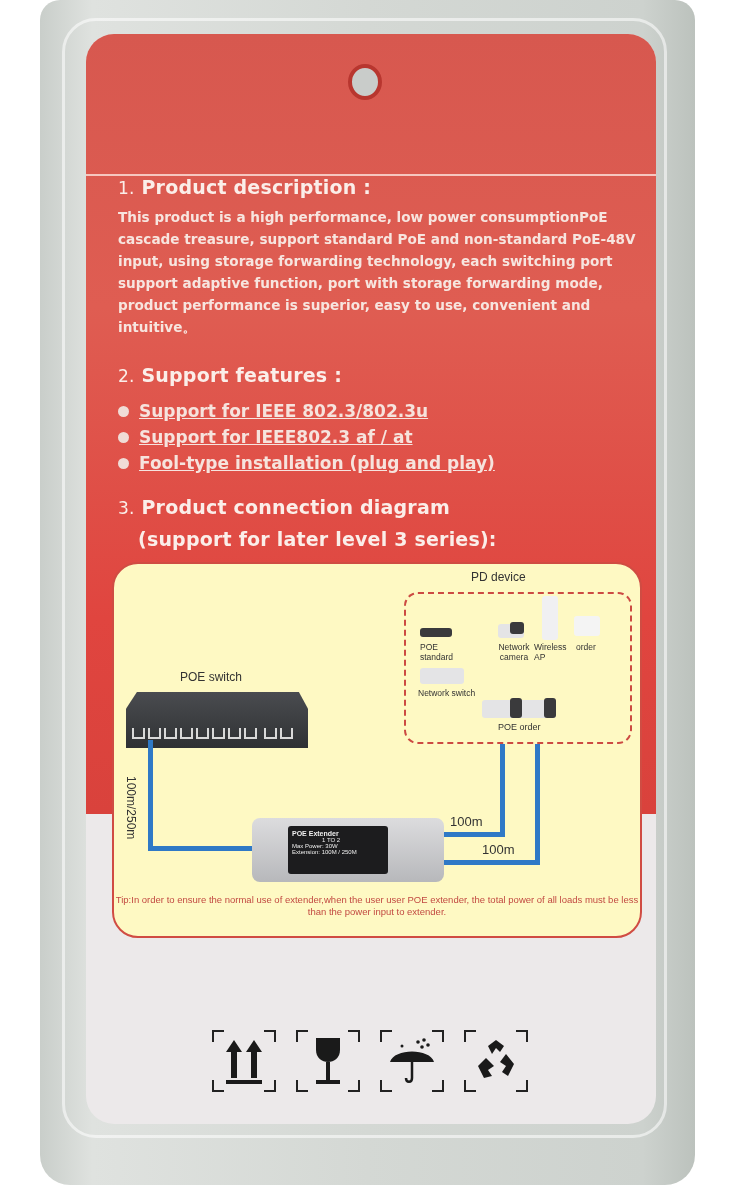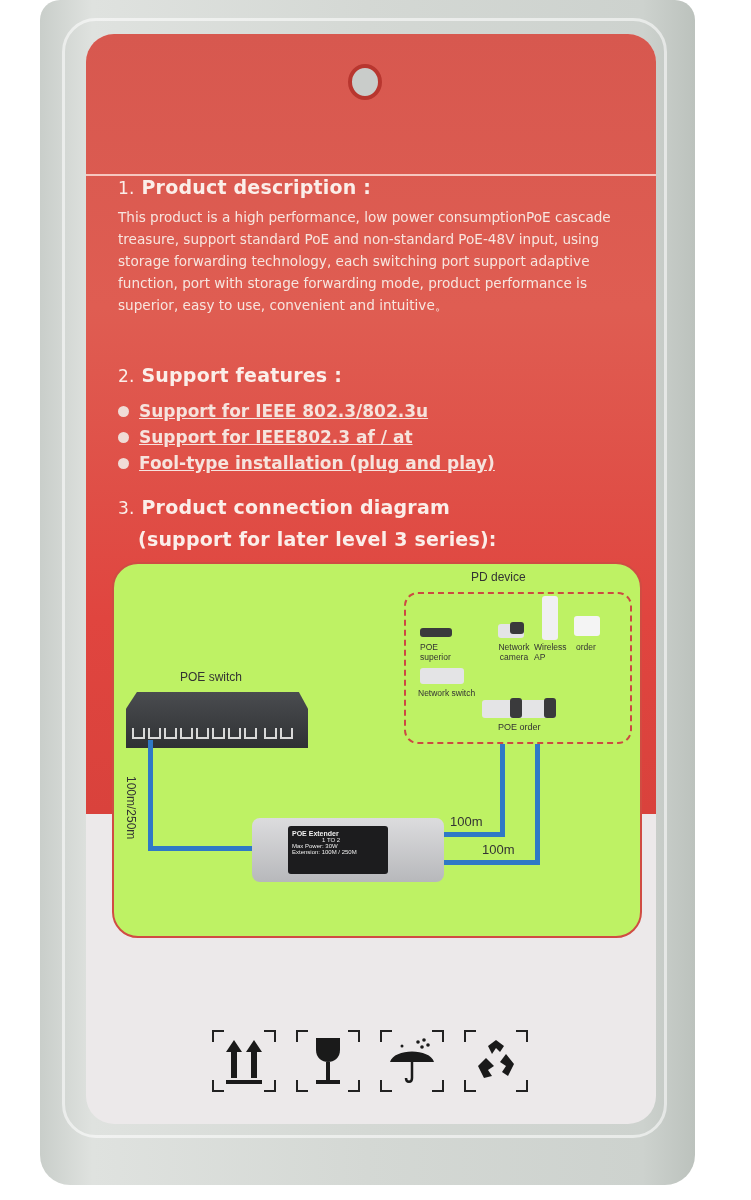--- a/index.html
+++ b/index.html
@@ -33,32 +33,32 @@
     position: absolute; left: 0; top: 140px; width: 100%; height: 2px; background: rgba(255,235,230,0.75);
   }
   .content { position: absolute; left: 0; top: 0; width: 100%; color: #f6e4df; }
   .h {
     position: absolute; left: 32px; font-family: "DejaVu Sans", sans-serif; font-weight: bold;
     font-size: 19px; color: #fbeee9; letter-spacing: 0.2px;
   }
   .h .num { font-weight: normal; font-size: 17px; }
   .desc {
     position: absolute; left: 32px; top: 172px; width: 525px;
-    font-size: 13.6px; line-height: 22px; color: #f7e5df; font-weight: normal;
+    font-size: 13.6px; line-height: 22px; color: #f7e5df; font-weight: bold;
   }
   .features { position: absolute; left: 32px; top: 364px; list-style: none; text-decoration: underline; }
   .features li {
     font-size: 17px; line-height: 26px; color: #f6e3dd; font-weight: bold; display: flex; align-items: center;
   }
   .features .dot { width: 11px; height: 11px; border-radius: 50%; background: #f0dcd6; margin-right: 10px; display: inline-block; }
 
   
   .diagram {
     position: absolute; left: 26px; top: 528px; width: 530px; height: 376px;
-    background: #bef264; border: 2px solid #d04c43; border-radius: 26px;
+    background: #fef9c3; border: 2px solid #d04c43; border-radius: 26px;
   }
   .dlabel { position: absolute; font-family: "Liberation Sans", sans-serif; font-size: 11px; color: #333; }
   .pd-box {
     position: absolute; left: 290px; top: 28px; width: 228px; height: 152px;
     border: 2px dashed #cc4a42; border-radius: 14px;
   }
   .switch-body {
     position: absolute; left: 12px; top: 128px; width: 182px; height: 56px;
     background: linear-gradient(180deg, #4a4c50 0%, #2f3134 100%);
     clip-path: polygon(6% 0, 95% 0, 100% 30%, 100% 100%, 0 100%, 0 30%);
@@ -138,21 +138,21 @@
   </div>
 
   <div class="diagram">
     <div class="dlabel" style="left:357px; top:6px; font-size:12px">PD device</div>
     <div class="pd-box">
       <div class="dev-dark" style="left:14px; top:34px; width:32px; height:9px"></div>
       <div class="dev" style="left:92px; top:30px; width:26px; height:14px"></div>
       <div class="dev-dark" style="left:104px; top:28px; width:14px; height:12px"></div>
       <div class="dev" style="left:136px; top:2px; width:16px; height:44px; background:#f0f0f2"></div>
       <div class="dev" style="left:168px; top:22px; width:26px; height:20px; background:#f4f4f4"></div>
-      <div class="dlabel" style="left:14px; top:48px; width:36px; line-height:10px; font-size:8.5px">POE superior</div>
+      <div class="dlabel" style="left:14px; top:48px; width:36px; line-height:10px; font-size:8.5px">POE standard</div>
       <div class="dlabel" style="left:88px; top:48px; width:40px; line-height:10px; font-size:8.5px; text-align:center">Network camera</div>
       <div class="dlabel" style="left:128px; top:48px; width:40px; line-height:10px; font-size:8.5px; text-align:left">Wireless AP</div>
       <div class="dlabel" style="left:170px; top:48px; font-size:8.5px">order</div>
       <div class="dev" style="left:14px; top:74px; width:44px; height:16px"></div>
       <div class="dlabel" style="left:12px; top:94px; font-size:8.5px">Network switch</div>
       <div class="dev" style="left:76px; top:106px; width:74px; height:18px"></div>
       <div class="dev-dark" style="left:104px; top:104px; width:12px; height:20px"></div>
       <div class="dev-dark" style="left:138px; top:104px; width:12px; height:20px"></div>
       <div class="dlabel" style="left:92px; top:128px; font-size:9px">POE order</div>
     </div>
@@ -187,20 +187,21 @@
 
     <div class="extender">
       <div class="ext-label">
         <div class="t">POE Extender</div>
         <div style="margin-left:30px">1 TO 2</div>
         <div>Max Power: 30W</div>
         <div>Extension: 100M / 250M</div>
       </div>
     </div>
 
+    <div class="tip">Tip:In order to ensure the normal use of extender,when the user user POE extender, the total power of all loads must be less than the power input to extender.</div>
   </div>
 </div>
 
 <div class="icons" style="left:212px; top:1030px">
   <div class="icon-frame">
     <div class="c tl"></div>
       <div class="c tr"></div>
       <div class="c bl"></div>
       <div class="c br"></div>
     <svg width="48" height="50" viewBox="0 0 48 50">

